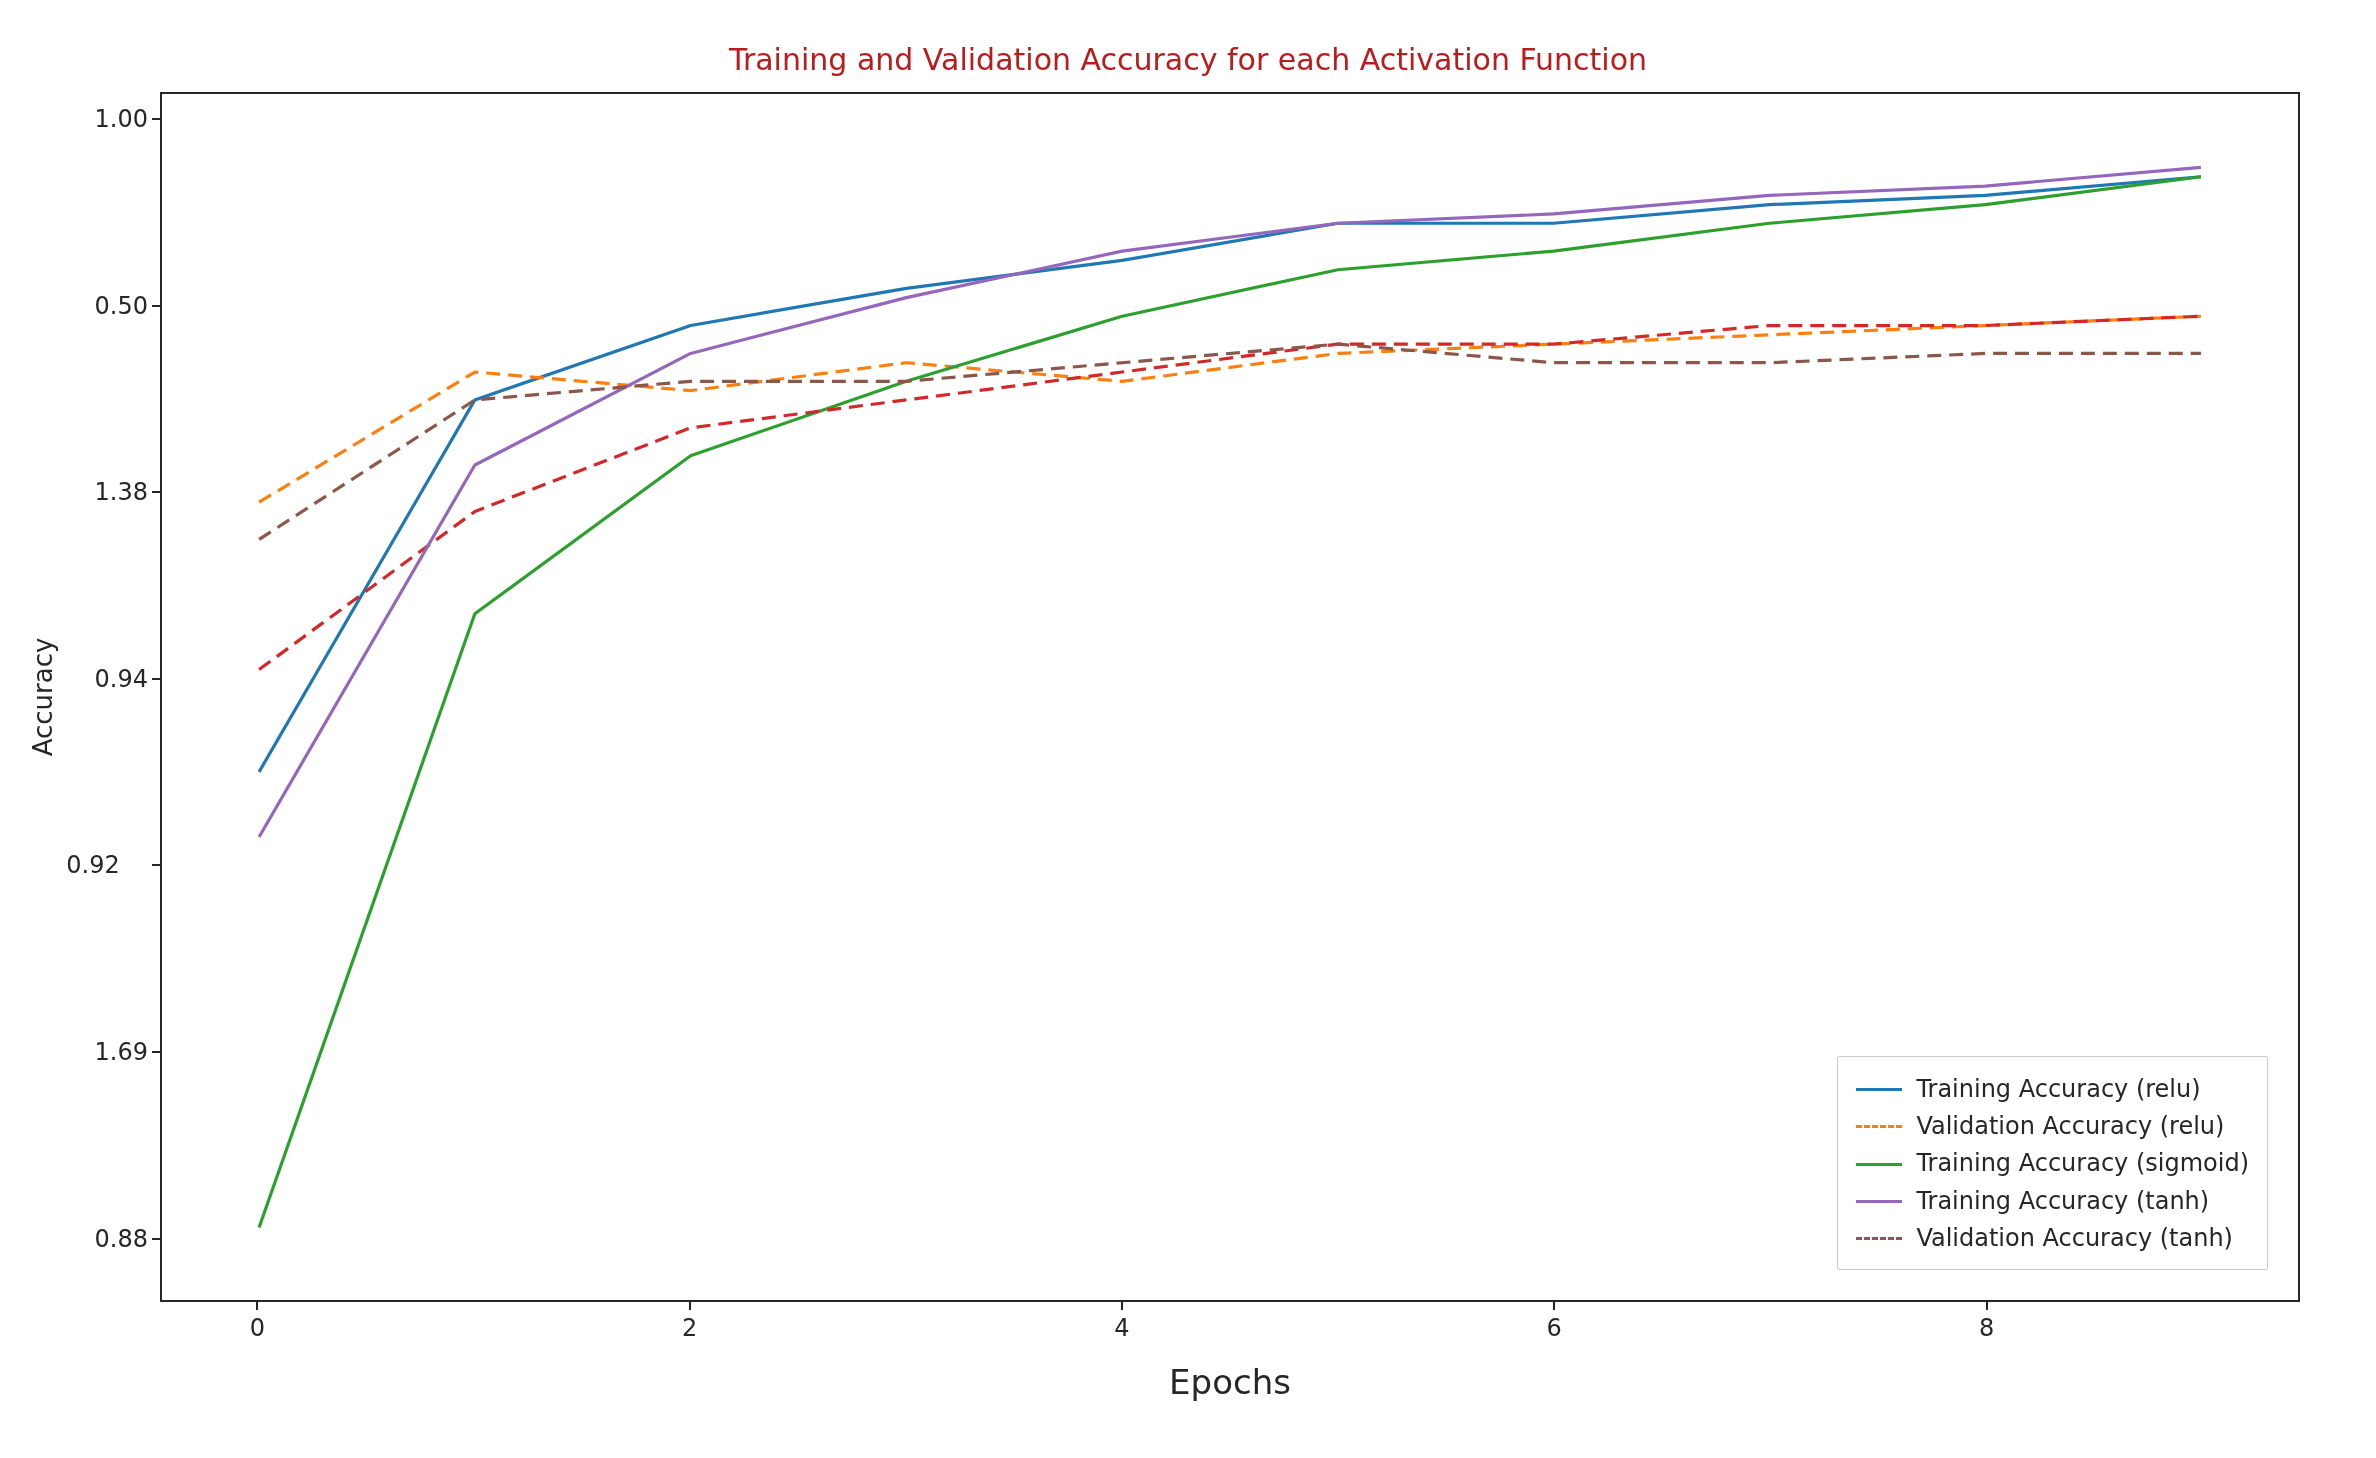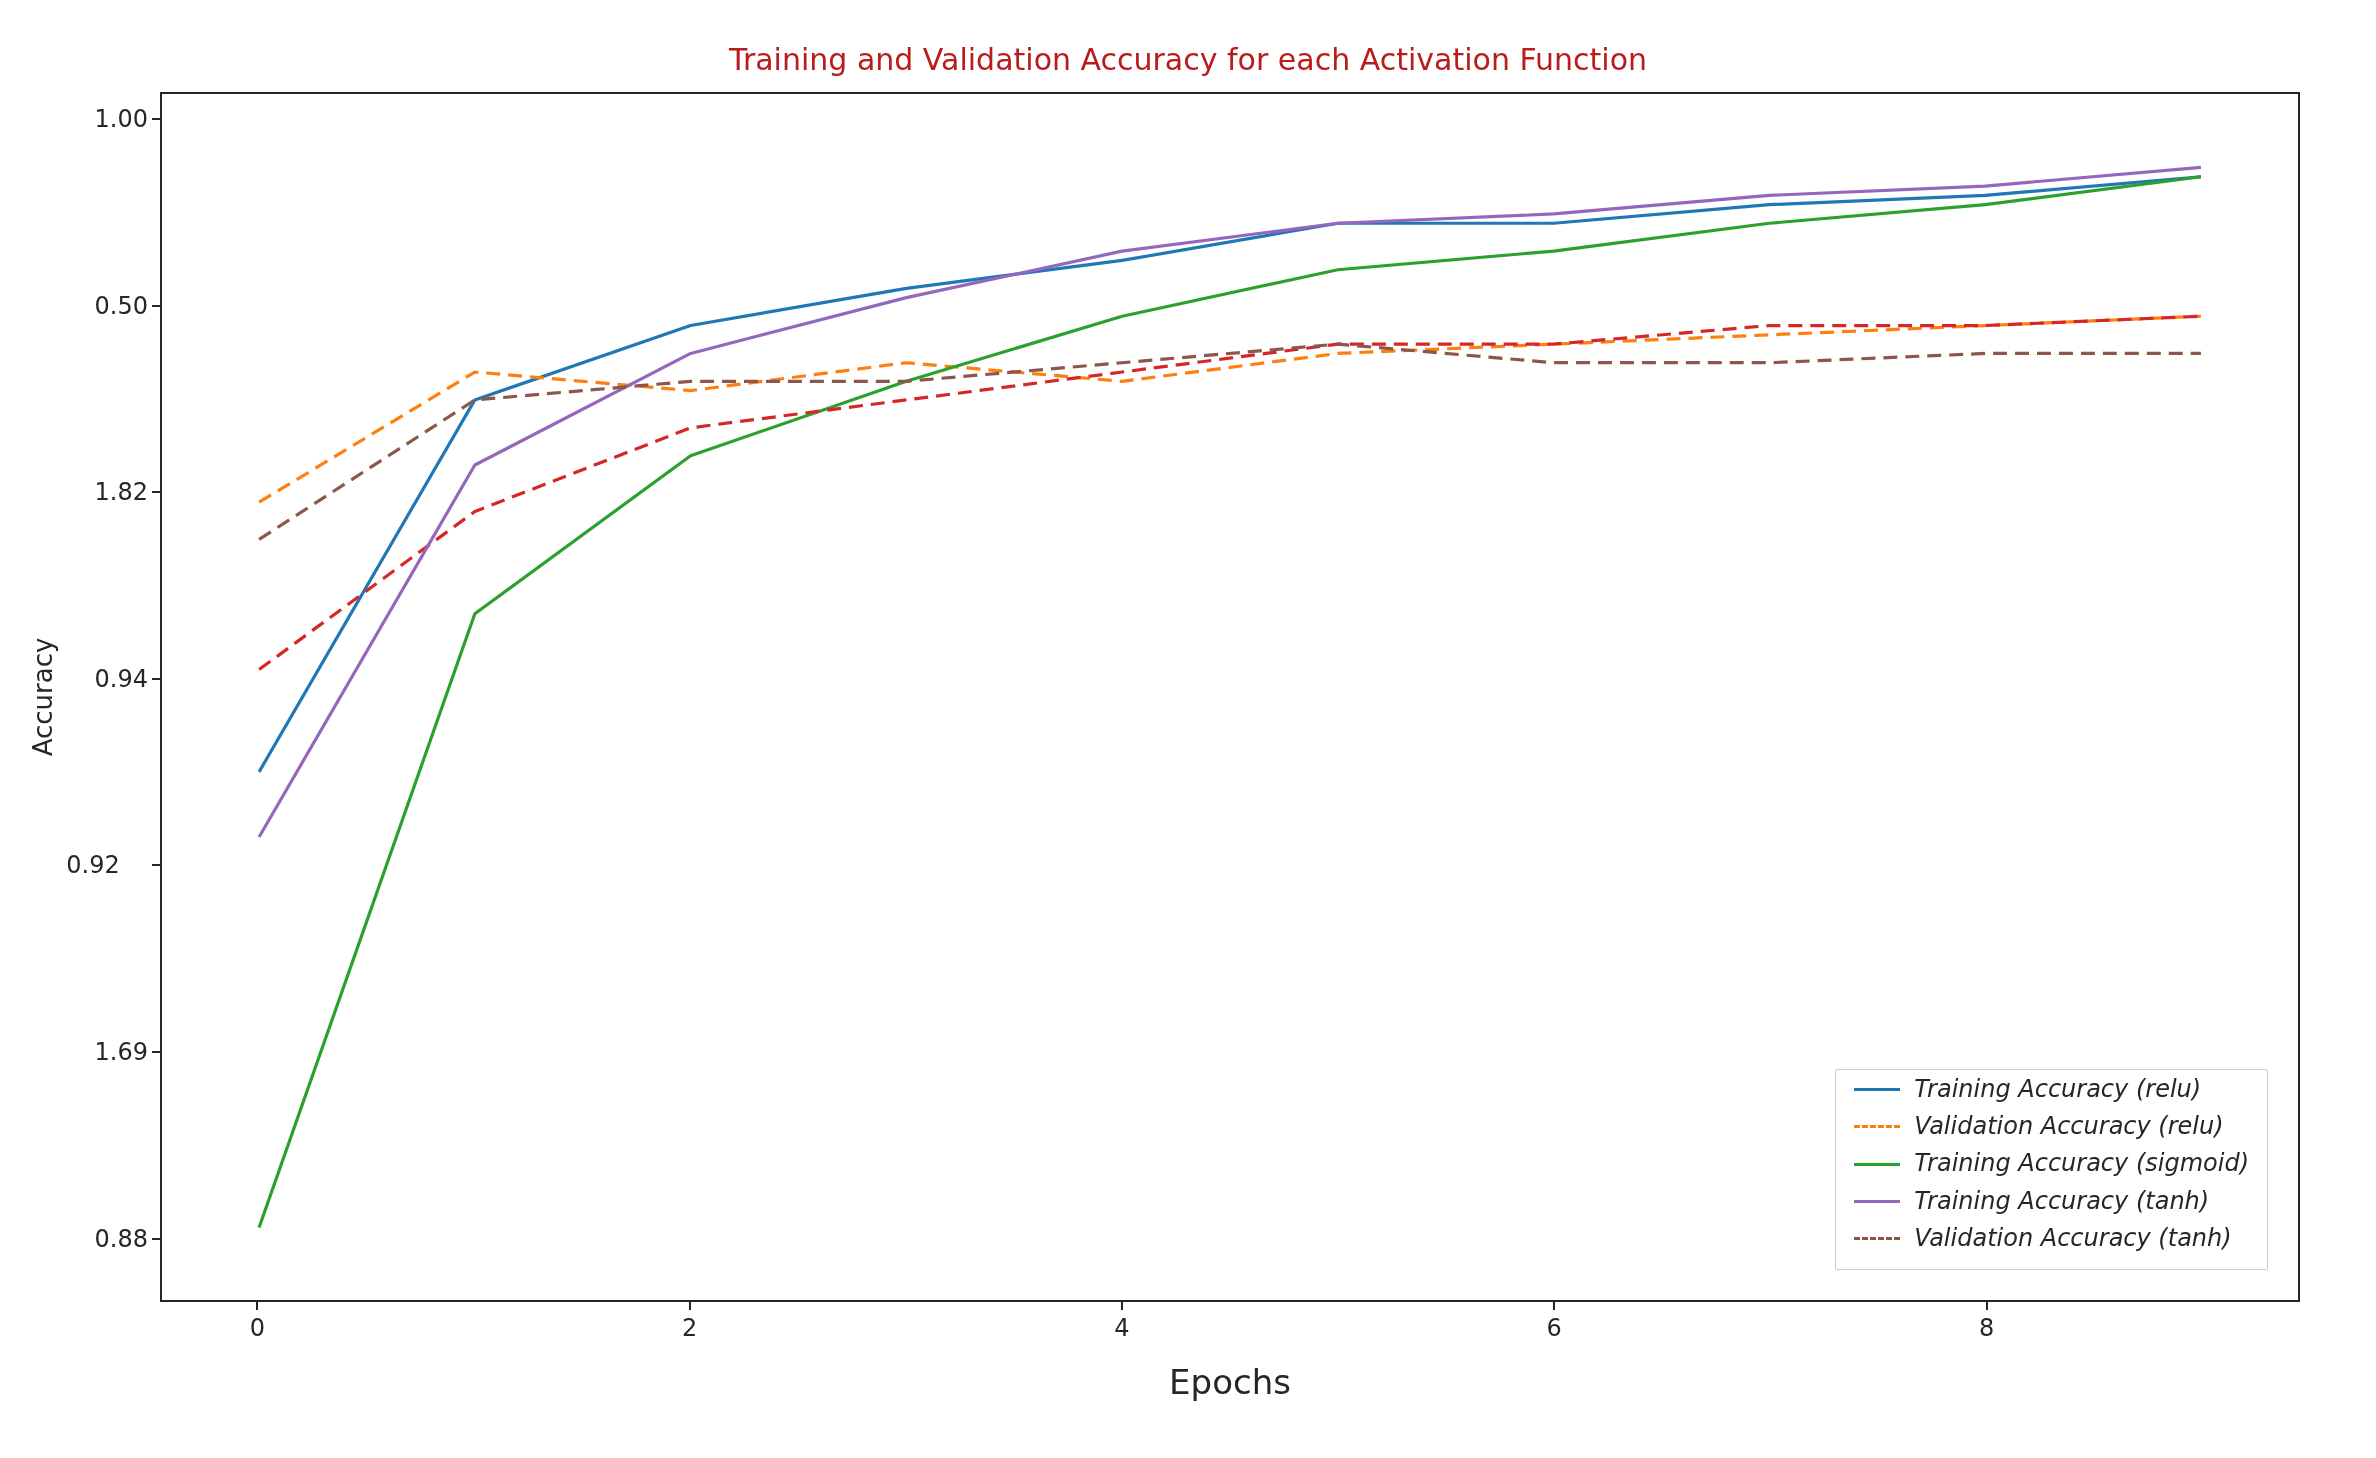--- a/index.html
+++ b/index.html
@@ -79,25 +79,24 @@
     background: #262626;
   }
   .tick-mark-x { width: 2px; height: 8px; top: 1302px; }
   .tick-mark-y { height: 2px; width: 8px; left: 152px; }
   .legend {
     position: absolute;
     right: 30px;
     bottom: 30px;
     border: 1.5px solid #cccccc;
     background: #ffffff;
-    padding: 1px 18px 12px 18px;
+    padding: 14px 18px 12px 18px;
     font-size: 24px;
     line-height: 1.55;
     border-radius: 2px;
-    font-style: italic;
   }
   .legend-row {
     display: flex;
     align-items: center;
     gap: 14px;
     white-space: nowrap;
   }
   .legend-swatch {
     width: 46px;
     height: 0;
@@ -161,19 +160,19 @@
       <div class="tick-label tick-x" style="left: 1986.57px;">8</div>
       <div class="tick-mark tick-mark-y" style="top: 1237.56px;"></div>
       <div class="tick-label tick-y" style="top: 1238.56px;">0.88</div>
       <div class="tick-mark tick-mark-y" style="top: 1050.98px;"></div>
       <div class="tick-label tick-y" style="top: 1051.98px;">1.69</div>
       <div class="tick-mark tick-mark-y" style="top: 864.392px;"></div>
       <div class="tick-label tick-y" style="top: 865.392px; text-align: center;">0.92</div>
       <div class="tick-mark tick-mark-y" style="top: 677.808px;"></div>
       <div class="tick-label tick-y" style="top: 678.808px;">0.94</div>
       <div class="tick-mark tick-mark-y" style="top: 491.224px;"></div>
-      <div class="tick-label tick-y" style="top: 492.224px;">1.82</div>
+      <div class="tick-label tick-y" style="top: 492.224px;">1.38</div>
       <div class="tick-mark tick-mark-y" style="top: 304.639px;"></div>
       <div class="tick-label tick-y" style="top: 305.639px;">0.50</div>
       <div class="tick-mark tick-mark-y" style="top: 118.055px;"></div>
       <div class="tick-label tick-y" style="top: 119.055px;">1.00</div>
     </div>
 </div>
 
 </body></html>

